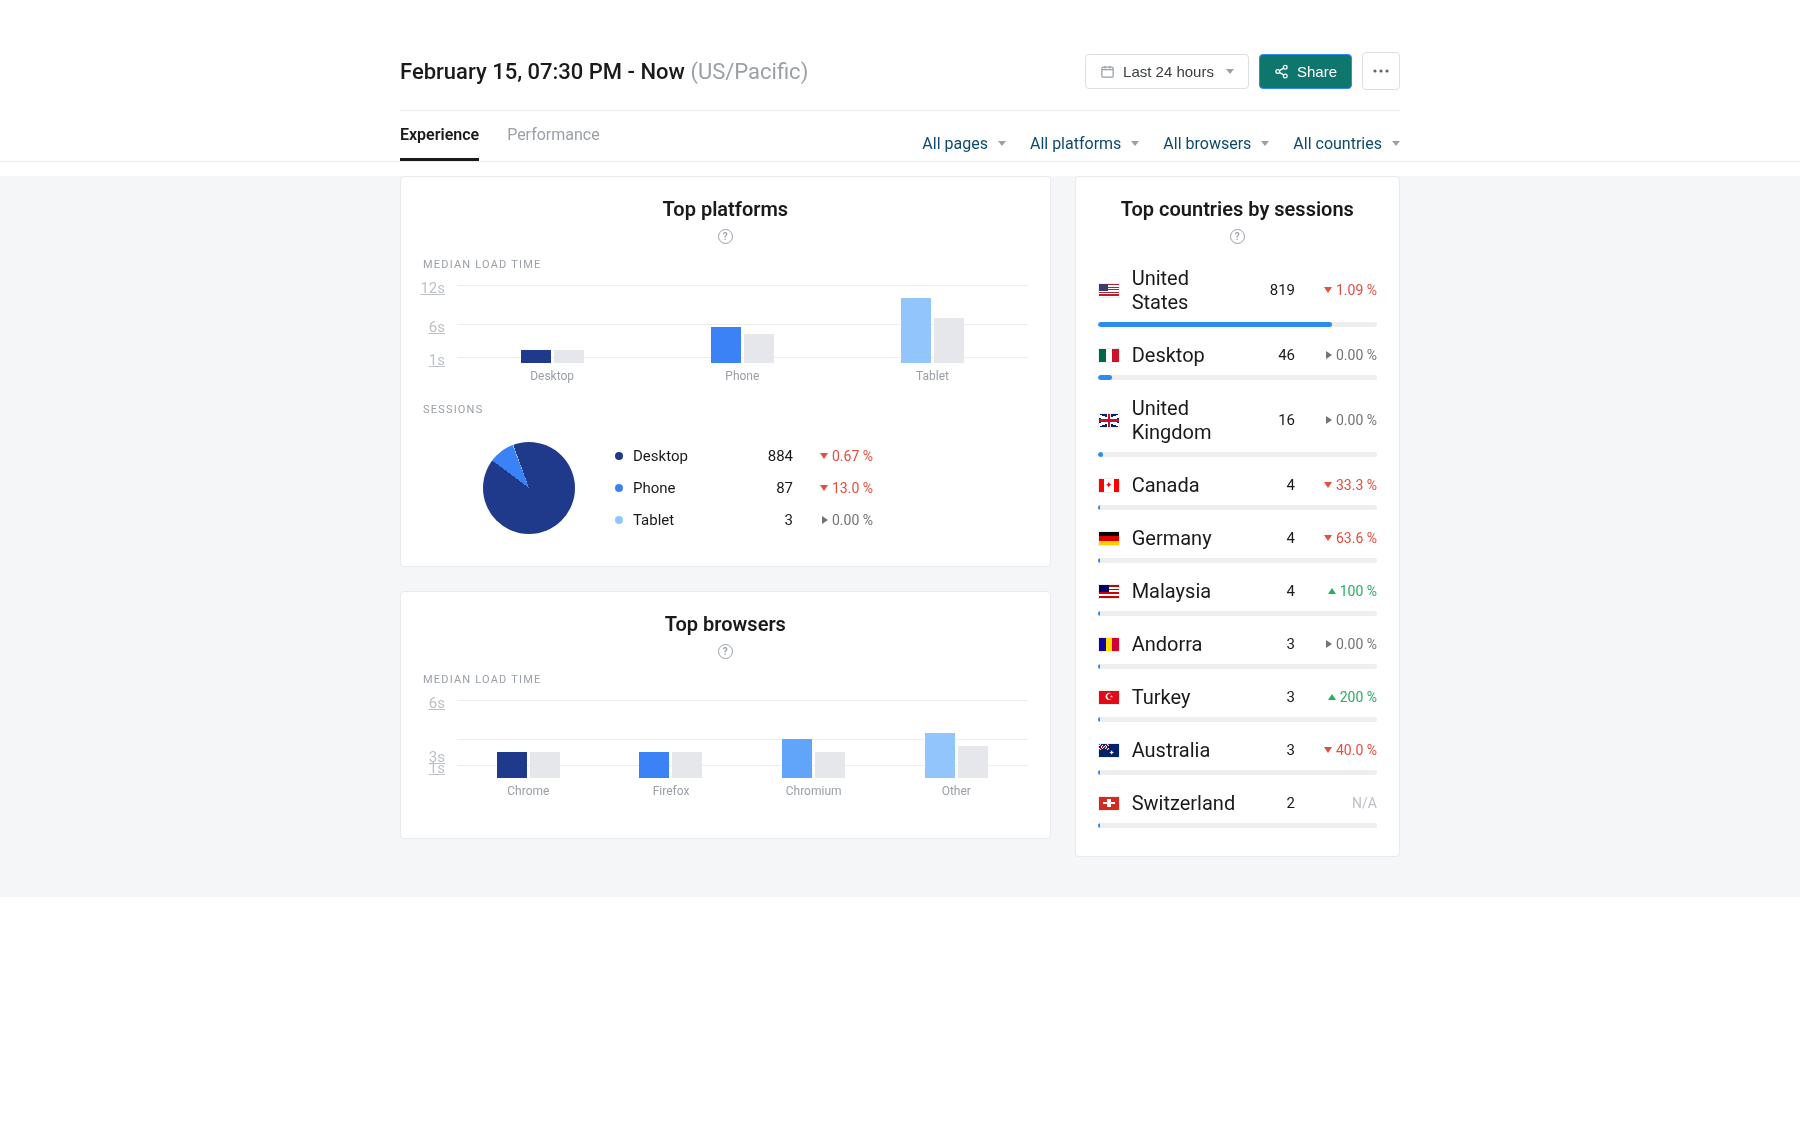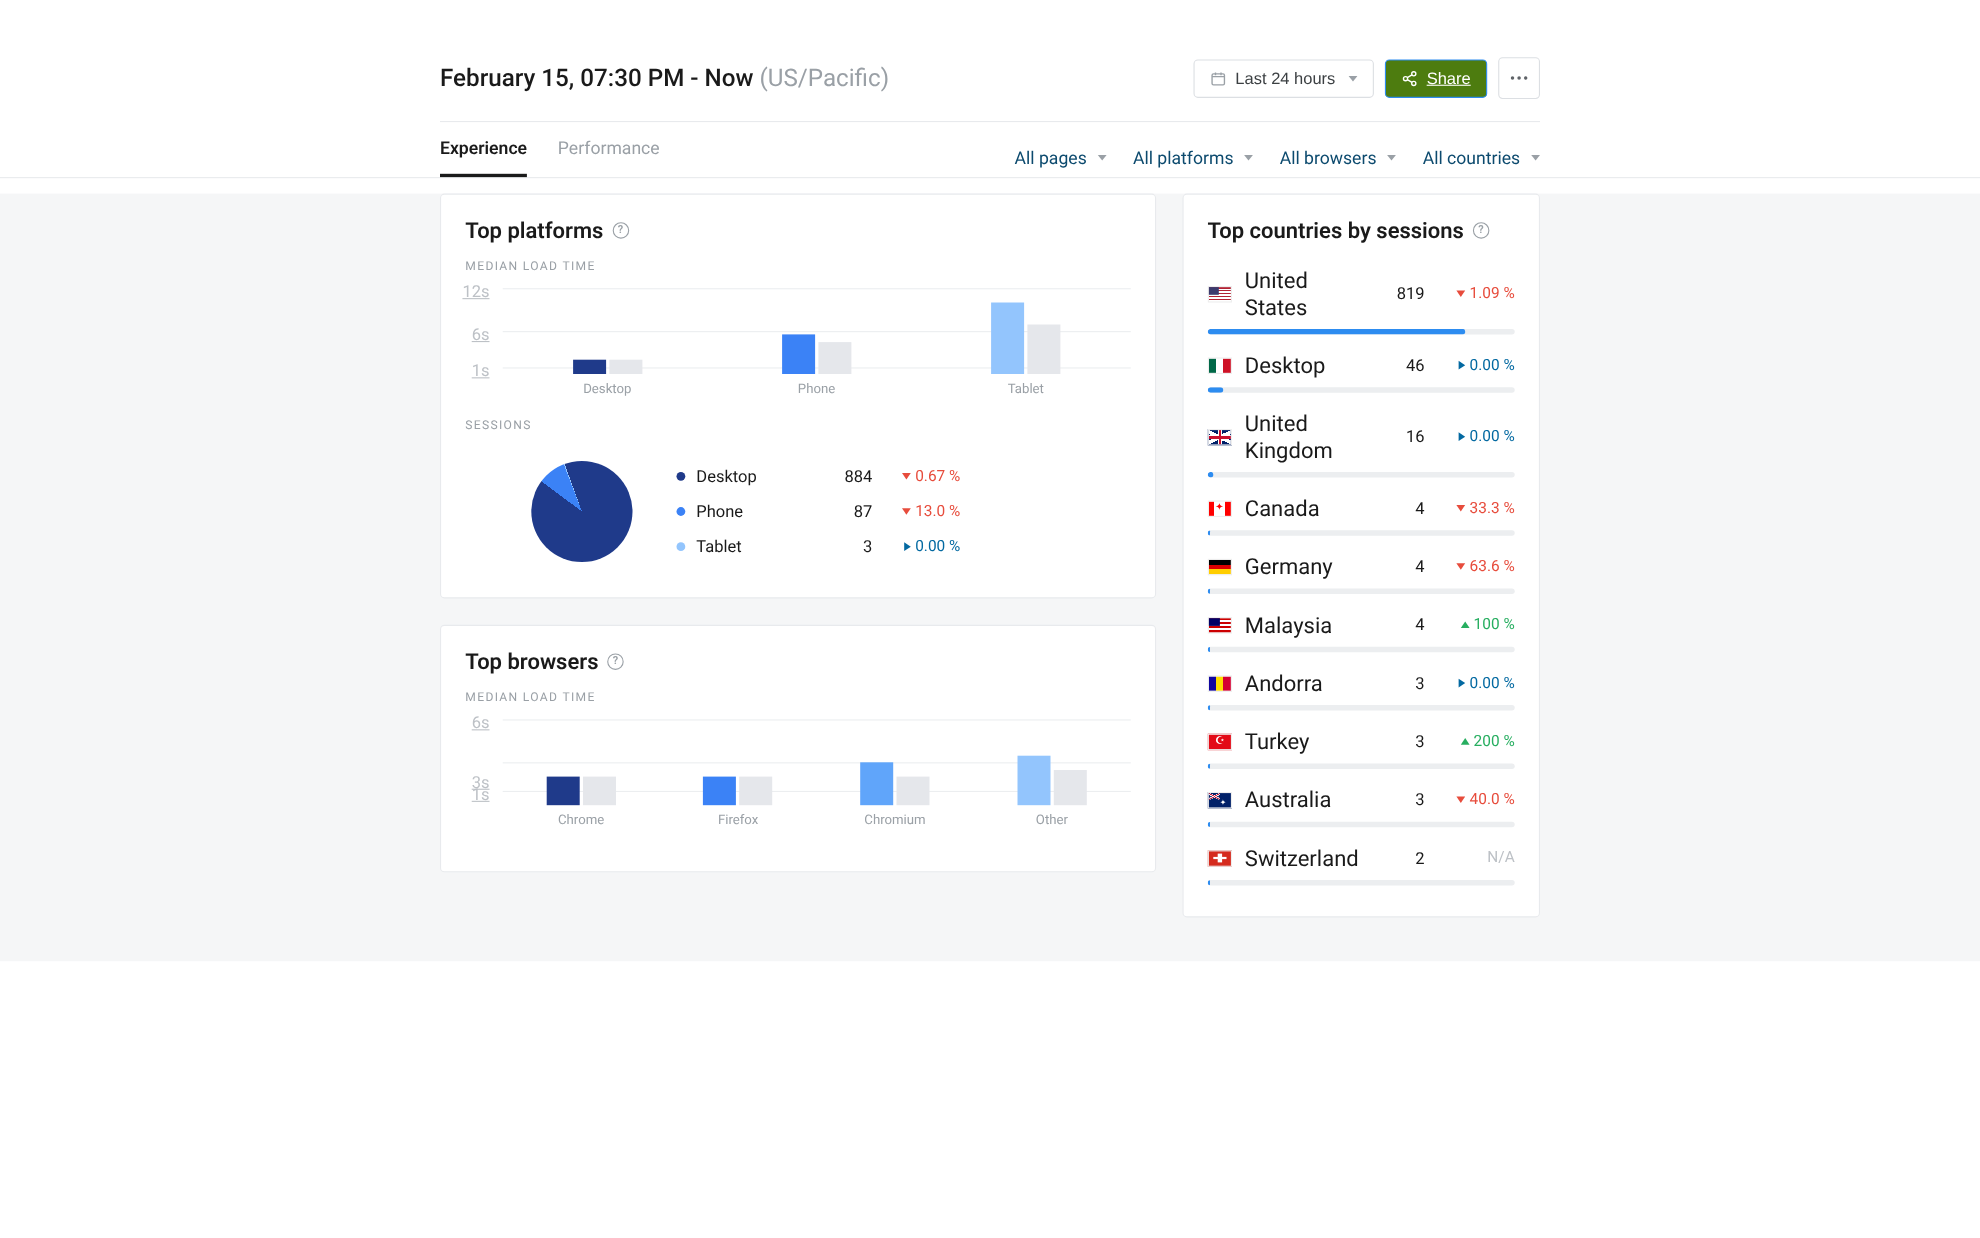--- a/index.html
+++ b/index.html
@@ -4,37 +4,37 @@
 <style>
 * { box-sizing: border-box; margin: 0; padding: 0; }
 body { font-family: -apple-system, BlinkMacSystemFont, "Segoe UI", Roboto, sans-serif; background: #fff; color: #1a1a1a; font-size: 14px; }
 .container { max-width: 1000px; margin: 0 auto; padding: 52px 0 0; }
 .header { display: flex; justify-content: space-between; align-items: center; padding-bottom: 20px; }
 .header-left { font-size: 22px; }
 .header-date { color: #1a1a1a; font-weight: 500; }
 .header-tz { color: #9aa0a6; }
 .header-right { display: flex; gap: 10px; align-items: center; }
 .btn { display: inline-flex; align-items: center; gap: 8px; border: 1px solid #dcdfe3; background: #fff; border-radius: 4px; padding: 8px 14px; font-size: 15px; color: #3c4043; cursor: pointer; }
-.btn-primary { background: #4d7c0f; border-color: #2d8cf0; color: #fff; text-decoration: underline; }
+.btn-primary { background: #0f766e; border-color: #2d8cf0; color: #fff; }
 .btn-icon { width: 38px; height: 38px; padding: 0; justify-content: center; }
 .icon-cal, .icon-share, .icon-dots { display: inline-flex; }
 .chevron-down { width: 0; height: 0; border-left: 4px solid transparent; border-right: 4px solid transparent; border-top: 5px solid #9aa0a6; margin-left: 4px; }
 .divider { border-bottom: 1px solid #e8eaed; }
 .subheader { display: flex; justify-content: space-between; align-items: center; padding: 14px 0 0; }
 .tabs { display: flex; gap: 28px; }
 .tab { font-size: 16px; padding-bottom: 14px; color: #9aa0a6; cursor: pointer; border-bottom: 3px solid transparent; }
 .tab.active { color: #1a1a1a; font-weight: 600; border-bottom-color: #1a1a1a; }
 .filters { display: flex; gap: 24px; align-items: center; font-size: 16px; color: #0c4a6e; text-align: center; }
 .filter { display: inline-flex; align-items: center; gap: 6px; cursor: pointer; }
 .filter .chevron-down { border-top-color: #9aa0a6; }
 .divider2 { border-bottom: 1px solid #e8eaed; margin-bottom: 14px; }
 .full-bg { background: #f5f6f7; padding: 0 0 40px; }
 .grid { display: grid; grid-template-columns: 2fr 1fr; gap: 24px; max-width: 1000px; margin: 0 auto; }
 .card { background: #fff; border: 1px solid #e8eaed; border-radius: 4px; padding: 20px 22px; }
-.card-title { font-size: 20px; font-weight: 600; display: flex; align-items: center; gap: 8px; margin-bottom: 14px; }
+.card-title { font-size: 20px; font-weight: 600; display: flex; align-items: center; gap: 8px; margin-bottom: 14px; flex-direction: column; }
 .help-icon { width: 15px; height: 15px; border: 1.2px solid #9aa0a6; border-radius: 50%; display: inline-flex; align-items: center; justify-content: center; font-size: 10px; color: #9aa0a6; }
 .section-label { font-size: 11px; letter-spacing: 1.2px; color: #9aa0a6; text-transform: uppercase; margin-bottom: 14px; }
 .bar-chart { position: relative; height: 110px; margin-bottom: 8px; }
 .y-axis { position: absolute; left: 0; top: 0; height: 78px; width: 28px; }
 .y-tick { position: absolute; right: 6px; font-size: 15px; color: #bdc1c6; text-decoration: underline; }
 .y-gridline { position: absolute; left: 34px; right: 0; border-top: 1px solid #eceef0; }
 .bars-area { position: absolute; left: 34px; right: 0; top: 0; height: 78px; display: flex; justify-content: space-around; align-items: flex-end; }
 .bar-group { display: flex; gap: 3px; align-items: flex-end; position: relative; width: 100px; justify-content: center; }
 .bar { width: 30px; }
 .bar-labels { position: absolute; left: 34px; right: 0; top: 84px; display: flex; justify-content: space-around; }
@@ -42,21 +42,21 @@
 .pie-section { display: flex; gap: 40px; align-items: center; padding: 10px 0 10px 60px; }
 .pie { width: 92px; height: 92px; border-radius: 50%; }
 .pie-legend { flex: 1; }
 .pie-row { display: flex; align-items: center; padding: 7px 0; gap: 10px; }
 .legend-dot { width: 8px; height: 8px; border-radius: 50%; flex-shrink: 0; }
 .legend-label { flex: 0 0 90px; font-size: 15px; }
 .legend-val { flex: 0 0 60px; text-align: right; font-size: 15px; }
 .trend { display: inline-flex; align-items: center; gap: 4px; font-size: 14px; min-width: 70px; justify-content: flex-end; }
 .trend-down { color: #e74c3c; }
 .trend-up { color: #27ae60; }
-.trend-neutral { color: #0369a1; }
+.trend-neutral { color: #737373; }
 .trend-na { color: #bdc1c6; }
 .tri-down { width: 0; height: 0; border-left: 4px solid transparent; border-right: 4px solid transparent; border-top: 6px solid currentColor; }
 .tri-up { width: 0; height: 0; border-left: 4px solid transparent; border-right: 4px solid transparent; border-bottom: 6px solid currentColor; }
 .tri-neutral { width: 0; height: 0; border-top: 4px solid transparent; border-bottom: 4px solid transparent; border-left: 6px solid currentColor; }
 .country-row { padding: 8px 0; }
 .country-top { display: flex; align-items: center; gap: 12px; }
 .flag { width: 22px; height: 15px; flex-shrink: 0; border: 1px solid #eee; background: #ddd; display: inline-block; }
 .country-name { flex: 1; font-size: 20px; }
 .country-val { font-size: 15px; width: 42px; text-align: right; }
 .progress { height: 5px; background: #eceef0; border-radius: 3px; margin-top: 8px; overflow: hidden; }

